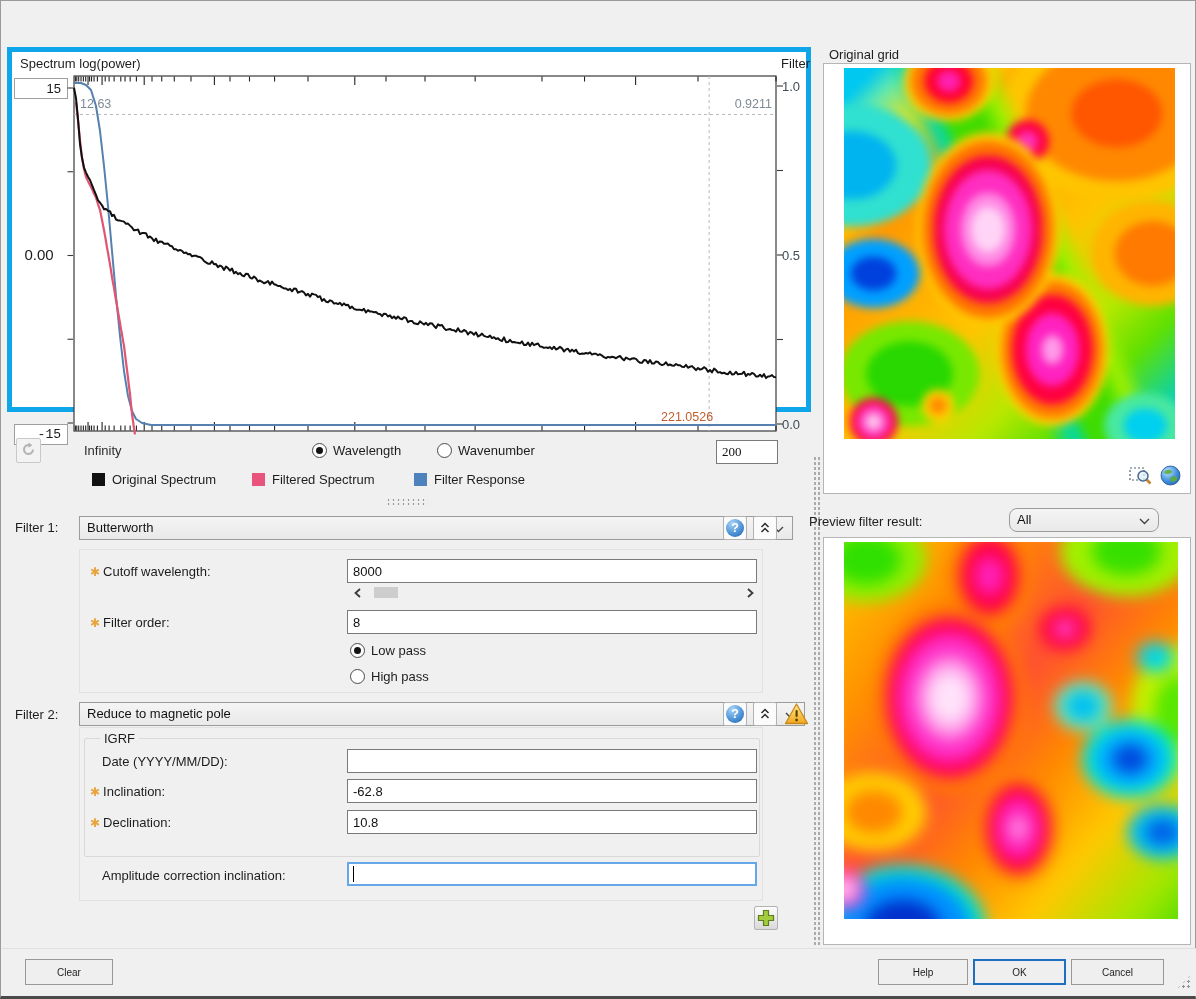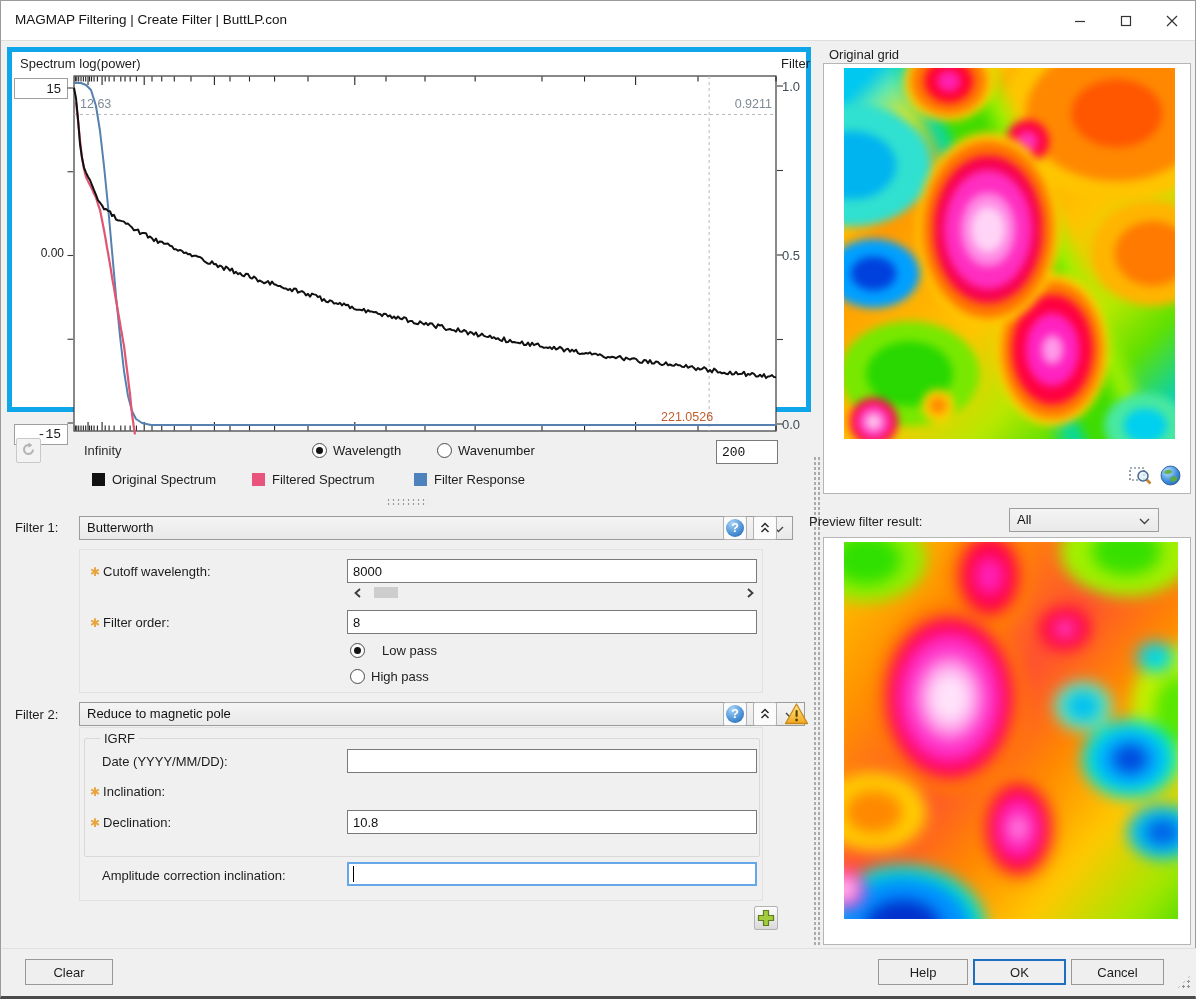--- a/index.html
+++ b/index.html
@@ -10,31 +10,31 @@
   
   .titlebar { position:absolute; left:0; top:0; width:100%; height:40px; background:#ffffff; border-bottom:1px solid #dedede; }
   .titlebar .title { position:absolute; left:14px; top:11px; font-size:13.5px; color:#141414; }
   .win-btn { position:absolute; top:0; width:46px; height:40px; background:transparent; border:none; cursor:pointer; }
   .win-btn svg { position:absolute; left:50%; top:50%; transform:translate(-50%,-50%); }
 
   
   .spectrum-panel { position:absolute; left:6px; top:46px; width:804px; height:365px; background:#ffffff; border:5px solid #0ea5e9; }
   .sp-label { position:absolute; font-size:13px; color:#1d1d1d; }
   .axis-box { position:absolute; left:2px; width:54px; height:21px; background:#fff; border:1px solid #9f9f9f; text-align:right; padding:2px 6px 0 0; font-size:13px; }
-  .axis-mid { position:absolute; left:2px; width:50px; text-align:right; font-size:12px; }
+  .axis-mid { position:absolute; left:2px; width:50px; text-align:center; font-size:15px; }
   .raxis-lbl { position:absolute; left:770px; font-size:13px; color:#3f4d57; }
   #plot-wrap { position:absolute; left:50px; top:18px; width:726px; height:367px; cursor:crosshair; }
 
   
   .reset-btn { position:absolute; left:4px; top:386px; width:25px; height:25px; background:#f3f3f3; border:1px solid #c9c9c9; border-radius:2px; }
   .infinity-lbl { position:absolute; left:72px; top:391px; color:#2d2d2d; }
   .radio { position:absolute; width:15px; height:15px; border:1px solid #4a4a4a; border-radius:50%; background:#fff; }
   .radio.sel::after { content:""; position:absolute; left:3px; top:3px; width:7px; height:7px; border-radius:50%; background:#141414; }
   .radio-lbl { position:absolute; color:#1d1d1d; }
-  .num-input { position:absolute; height:24px; background:#fff; border:1px solid #7a7a7a; font-size:13px; padding:0 5px; font-family:Liberation Mono, monospace; color:#111; }
+  .num-input { position:absolute; height:24px; background:#fff; border:1px solid #7a7a7a; font-size:13px; padding:0 5px; font-family:Liberation Serif, serif; color:#111; }
   .legend-swatch { position:absolute; top:421px; width:13px; height:13px; }
   .legend-lbl { position:absolute; top:420px; color:#1d1d1d; }
 
   
   .dot-grip-h { position:absolute; left:385px; top:497px; width:42px; height:9px; background-image:radial-gradient(#9a9a9a 1px, transparent 1.2px); background-size:5px 4px; }
   .dot-grip-v { position:absolute; left:812px; top:455px; width:8px; height:490px; background-image:radial-gradient(#ababab 1px, transparent 1.2px); background-size:4px 5px; }
   .resize-grip { position:absolute; right:4px; bottom:6px; width:16px; height:16px; background-image:radial-gradient(#8f8f8f 1.2px, transparent 1.4px); background-size:5px 5px; clip-path:polygon(100% 0,100% 100%,0 100%); }
 
   
   .flt-lbl { position:absolute; color:#1d1d1d; }
@@ -49,21 +49,21 @@
   .txt-input.focused { border:2px solid #66a7e8; }
   .caret { position:absolute; left:273px; width:1px; height:16px; background:#000; animation:blink 1.1s steps(1) infinite; }
   @keyframes blink { 50% { opacity:0; } }
   .groupbox { position:absolute; border:1px solid #d9d9d9; border-radius:2px; }
   .groupbox-lbl { position:absolute; background:#f0f0f0; padding:0 4px; color:#1d1d1d; }
   .slider-arrow { position:absolute; width:12px; height:12px; }
   .slider-thumb { position:absolute; width:24px; height:11px; background:#cdcdcd; }
 
   
   .bottom-bar { position:absolute; left:1px; top:947px; width:1194px; height:48px; background:#f0f0f0; border-top:1px solid #e0e0e0; }
-  .btn { position:absolute; top:10px; height:26px; background:#efefef; border:1px solid #989898; font-family:inherit; font-size:13px; color:#1d1d1d; cursor:pointer; }
+  .btn { position:absolute; top:10px; height:26px; background:#efefef; border:1px solid #989898; font-family:inherit; font-size:10px; color:#1d1d1d; cursor:pointer; }
   .btn.primary { border:2px solid #1f6fc0; }
 
   
   .rp-lbl { position:absolute; color:#1d1d1d; }
   .grid-frame { position:absolute; left:822px; width:368px; background:#ffffff; border:1px solid #b5b5b5; }
   .img-clip { position:absolute; overflow:hidden; }
   .img-art { position:absolute; inset:0; transform:scale(1.08); }
   .icon-btn { position:absolute; width:24px; height:22px; background:transparent; border:none; cursor:pointer; }
 
   .grid-img-1 {
@@ -104,38 +104,20 @@
       radial-gradient(60px 80px at 97% 45%, #58e800 0 40%, #c0f000 40% 75%, transparent 78%),
       linear-gradient(130deg, #ffd000 0%, #ff9000 25%, #ff5030 45%, #ff8800 60%, #ffc800 75%, #a0e800 90%, #40d800 100%);
     filter:blur(7px);
   }
 </style>
 </head>
 <body>
 
 <div class="window">
 
-  <div class="titlebar">
-    <span class="title">MAGMAP Filtering | Create Filter | ButtLP.con</span>
-    <button class="win-btn" style="right:92px;">
-      <svg width="12" height="12" viewBox="0 0 12 12">
-          <line x1="1" y1="6.5" x2="11" y2="6.5" stroke="#333" stroke-width="1.2"></line>
-        </svg>
-    </button>
-    <button class="win-btn" style="right:46px;">
-      <svg width="12" height="12" viewBox="0 0 12 12">
-          <rect x="1.5" y="1.5" width="9" height="9" fill="none" stroke="#333" stroke-width="1.2"></rect>
-        </svg>
-    </button>
-    <button class="win-btn" style="right:0;">
-      <svg width="12" height="12" viewBox="0 0 12 12">
-          <path d="M1 1 L11 11 M11 1 L1 11" stroke="#333" stroke-width="1.2"></path>
-        </svg>
-    </button>
-  </div>
 
   <div class="spectrum-panel">
     <span class="sp-label" style="left:8px;top:4px;">Spectrum log(power)</span>
     <span class="sp-label" style="left:740px;top:4px;width:58px;text-align:right;">Filter</span>
 
     <div class="axis-box" style="top:26px;">15</div>
     <div class="axis-mid" style="top:194px;">0.00</div>
     <div class="axis-box" style="top:372px;font-family:Liberation Mono, monospace;">-15</div>
 
     <span class="raxis-lbl" style="top:27px;">1.0</span>
@@ -291,21 +273,21 @@
       </svg>
     <div class="slider-thumb" style="left:294px;top:37px;"></div>
     <svg class="slider-arrow" style="left:664px;top:37px;" viewBox="0 0 12 12">
         <path d="M4 2 L8.5 6 L4 10" fill="none" stroke="#3a3a3a" stroke-width="1.8"></path>
       </svg>
 
     <span class="field-lbl" style="left:10px;top:65px;"><span class="req">✱</span><span>Filter order:</span></span>
     <input class="txt-input" style="top: 60px;" value="8">
 
     <div class="radio sel" style="left:270px;top:93px;"></div>
-    <span class="radio-lbl" style="left:302px;top:93px;">Low pass</span>
+    <span class="radio-lbl" style="left:291px;top:93px;">Low pass</span>
     <div class="radio" style="left:270px;top:119px;"></div>
     <span class="radio-lbl" style="left:291px;top:119px;">High pass</span>
   </div>
 
   <span class="flt-lbl" style="position:absolute;left:14px;top:706px;">Filter 2:</span>
   <div class="combo" style="left:78px;top:701px;width:726px;">
     <span>Reduce to magnetic pole</span>
     <svg class="chev" width="11" height="7" viewBox="0 0 11 7">
         <path d="M1 1 L5.5 5.5 L10 1" fill="none" stroke="#444" stroke-width="1.4"></path>
       </svg>
@@ -331,20 +313,21 @@
   </svg>
 
   <div class="param-panel" style="left:78px;top:726px;width:684px;height:174px;">
     <div class="groupbox" style="left:4px;top:10px;width:676px;height:119px;"></div>
     <span class="groupbox-lbl" style="left:20px;top:3px;">IGRF</span>
 
     <span class="field-lbl" style="left:22px;top:26px;">Date (YYYY/MM/DD):</span>
     <input class="txt-input" style="top: 21px;" value="">
 
     <span class="field-lbl" style="left:10px;top:56px;"><span class="req">✱</span><span>Inclination:</span></span>
+    <input class="txt-input" style="top: 51px;" value="-62.8">
 
     <span class="field-lbl" style="left:10px;top:87px;"><span class="req">✱</span><span>Declination:</span></span>
     <input class="txt-input" style="top: 82px;" value="10.8">
 
     <span class="field-lbl" style="left:22px;top:140px;">Amplitude correction inclination:</span>
     <input class="txt-input focused" style="top: 134px;" value="">
     <div class="caret" style="top:138px;"></div>
   </div>
 
   <button class="sq-btn" style="left:753px;top:905px;background:linear-gradient(#fdfdfd,#d9d9d9);">
@@ -375,21 +358,21 @@
             </radialGradient>
           </defs>
         <circle cx="10.5" cy="10.5" r="9.5" fill="url(#gb)" stroke="#1a4f96" stroke-width="0.8"></circle>
         <path d="M4 7 C6 4.5 10 4 12 6 C13 7.5 10 9 8 9 C5.5 9 4.5 8.5 4 7 Z" fill="#63b44f"></path>
         <path d="M11 12 C14 10.5 17.5 11.5 17.5 13.5 C17 16 13.5 17.5 11.5 16.5 C9.8 15.5 9.5 13 11 12 Z" fill="#5aa847"></path>
       </svg>
     </button>
   </div>
 
   <span class="rp-lbl" style="position:absolute;left:808px;top:513px;">Preview filter result:</span>
-  <div class="combo" style="left:1008px;top:507px;width:150px;">
+  <div class="combo" style="left:1008px;top:507px;width:150px;border-radius:8px;">
     <span>All</span>
     <svg class="chev" width="11" height="7" viewBox="0 0 11 7">
         <path d="M1 1 L5.5 5.5 L10 1" fill="none" stroke="#444" stroke-width="1.4"></path>
       </svg>
   </div>
 
   <div class="grid-frame" style="top:536px;height:408px;">
     <div class="img-clip" style="left:20px;top:4px;width:334px;height:377px;">
       <div class="img-art grid-img-2"></div>
     </div>

